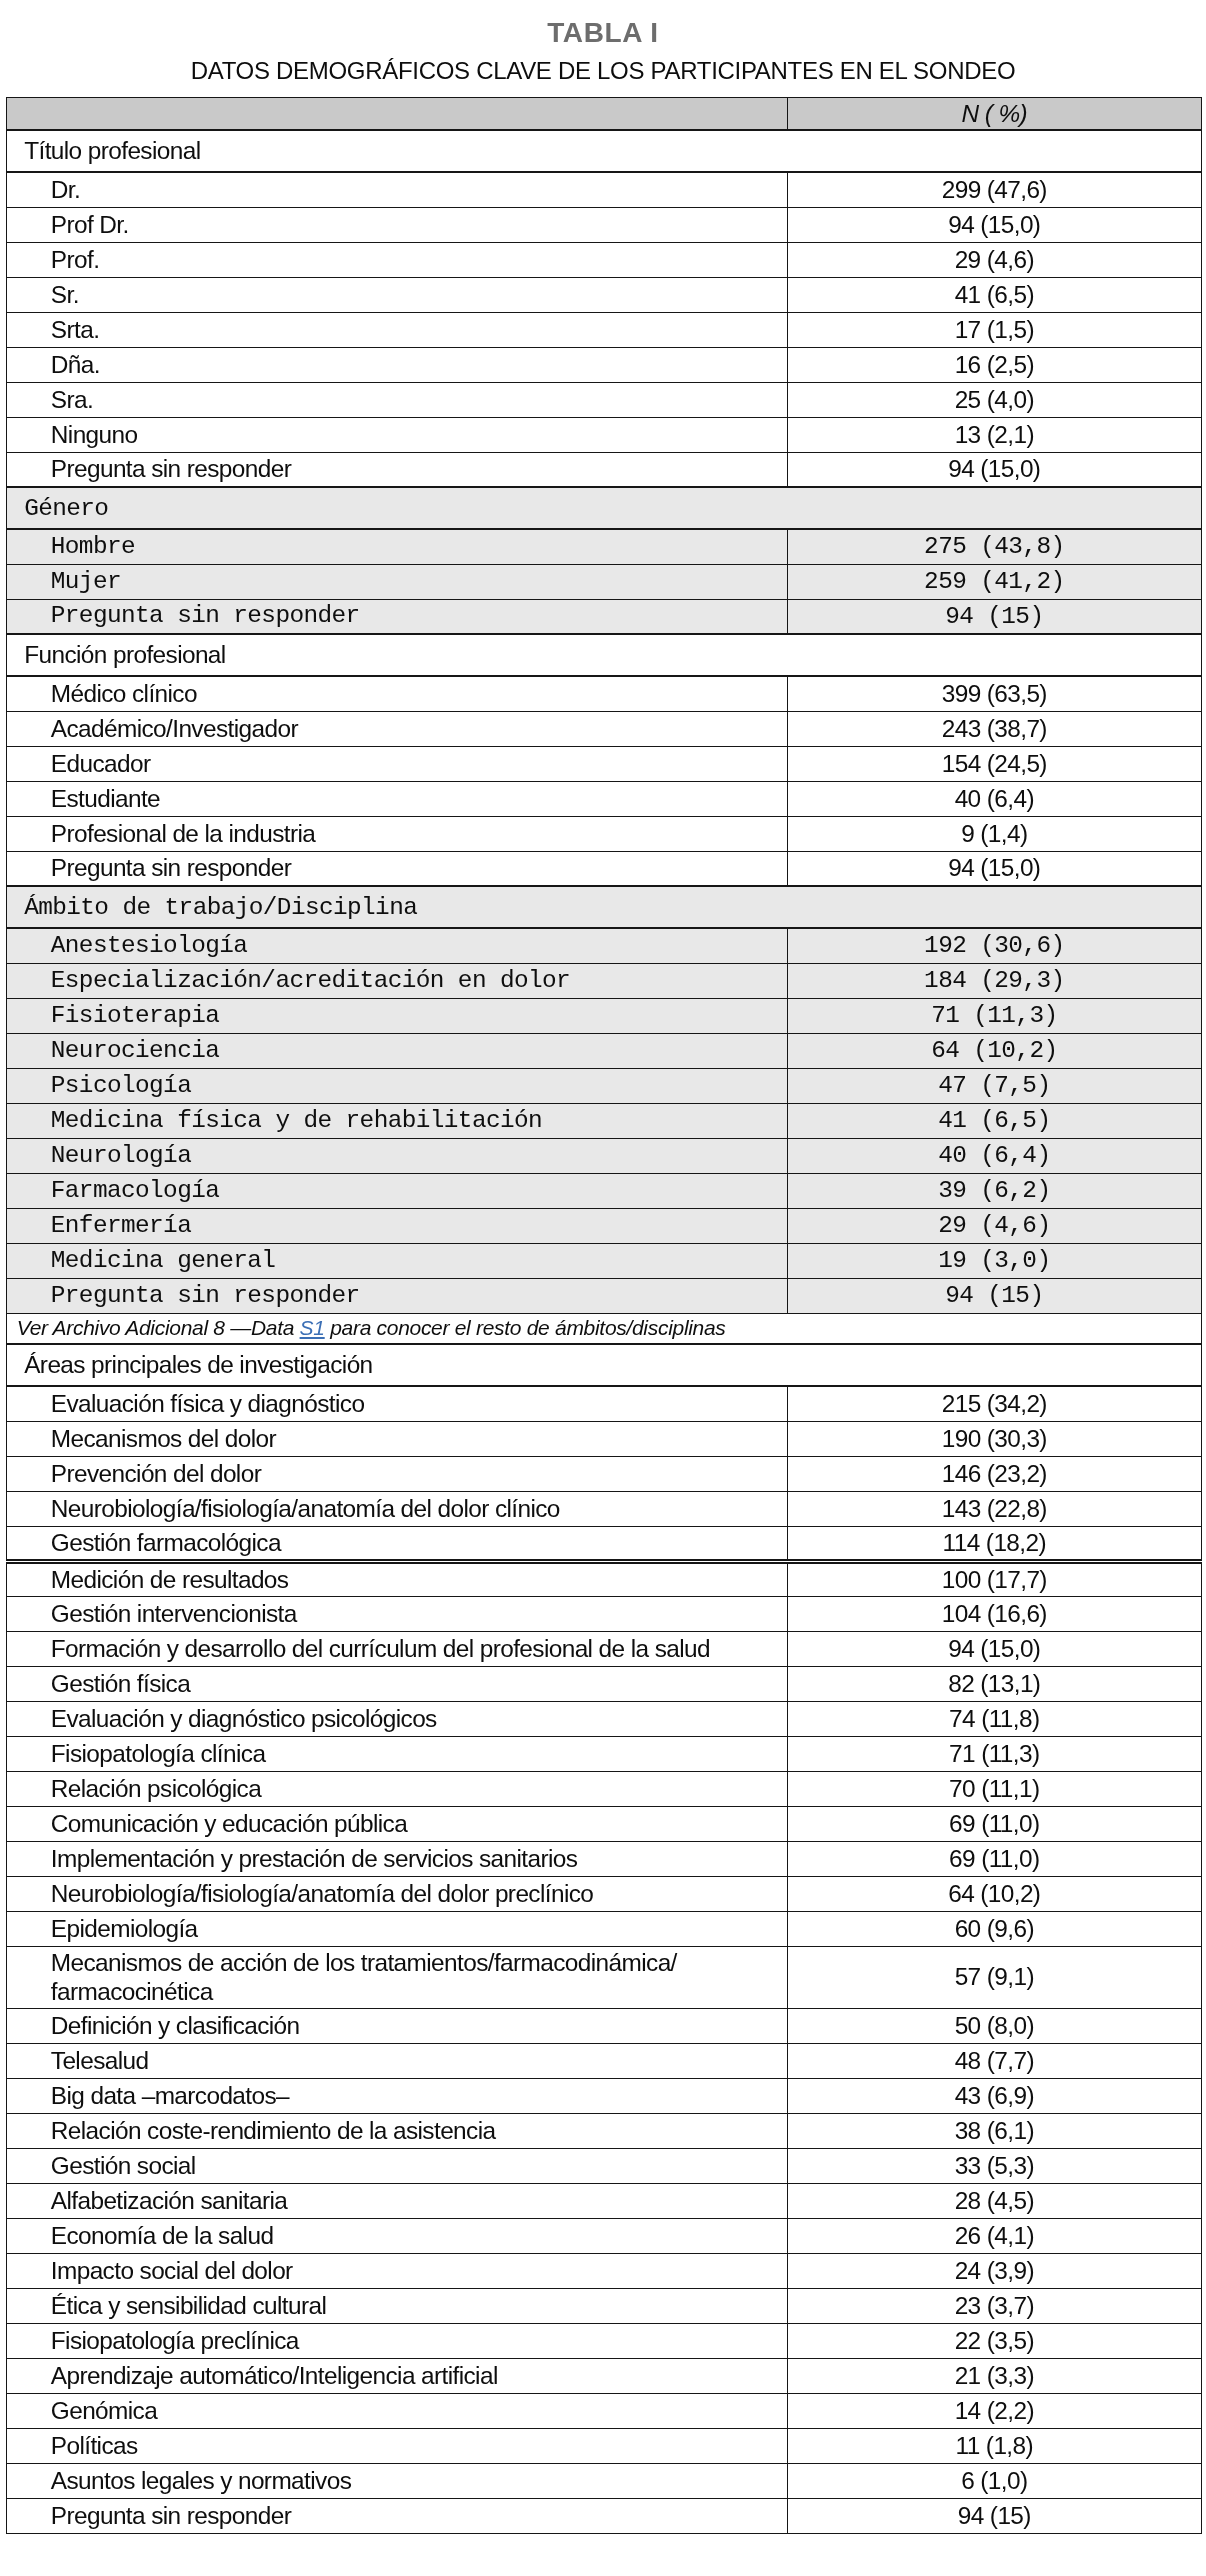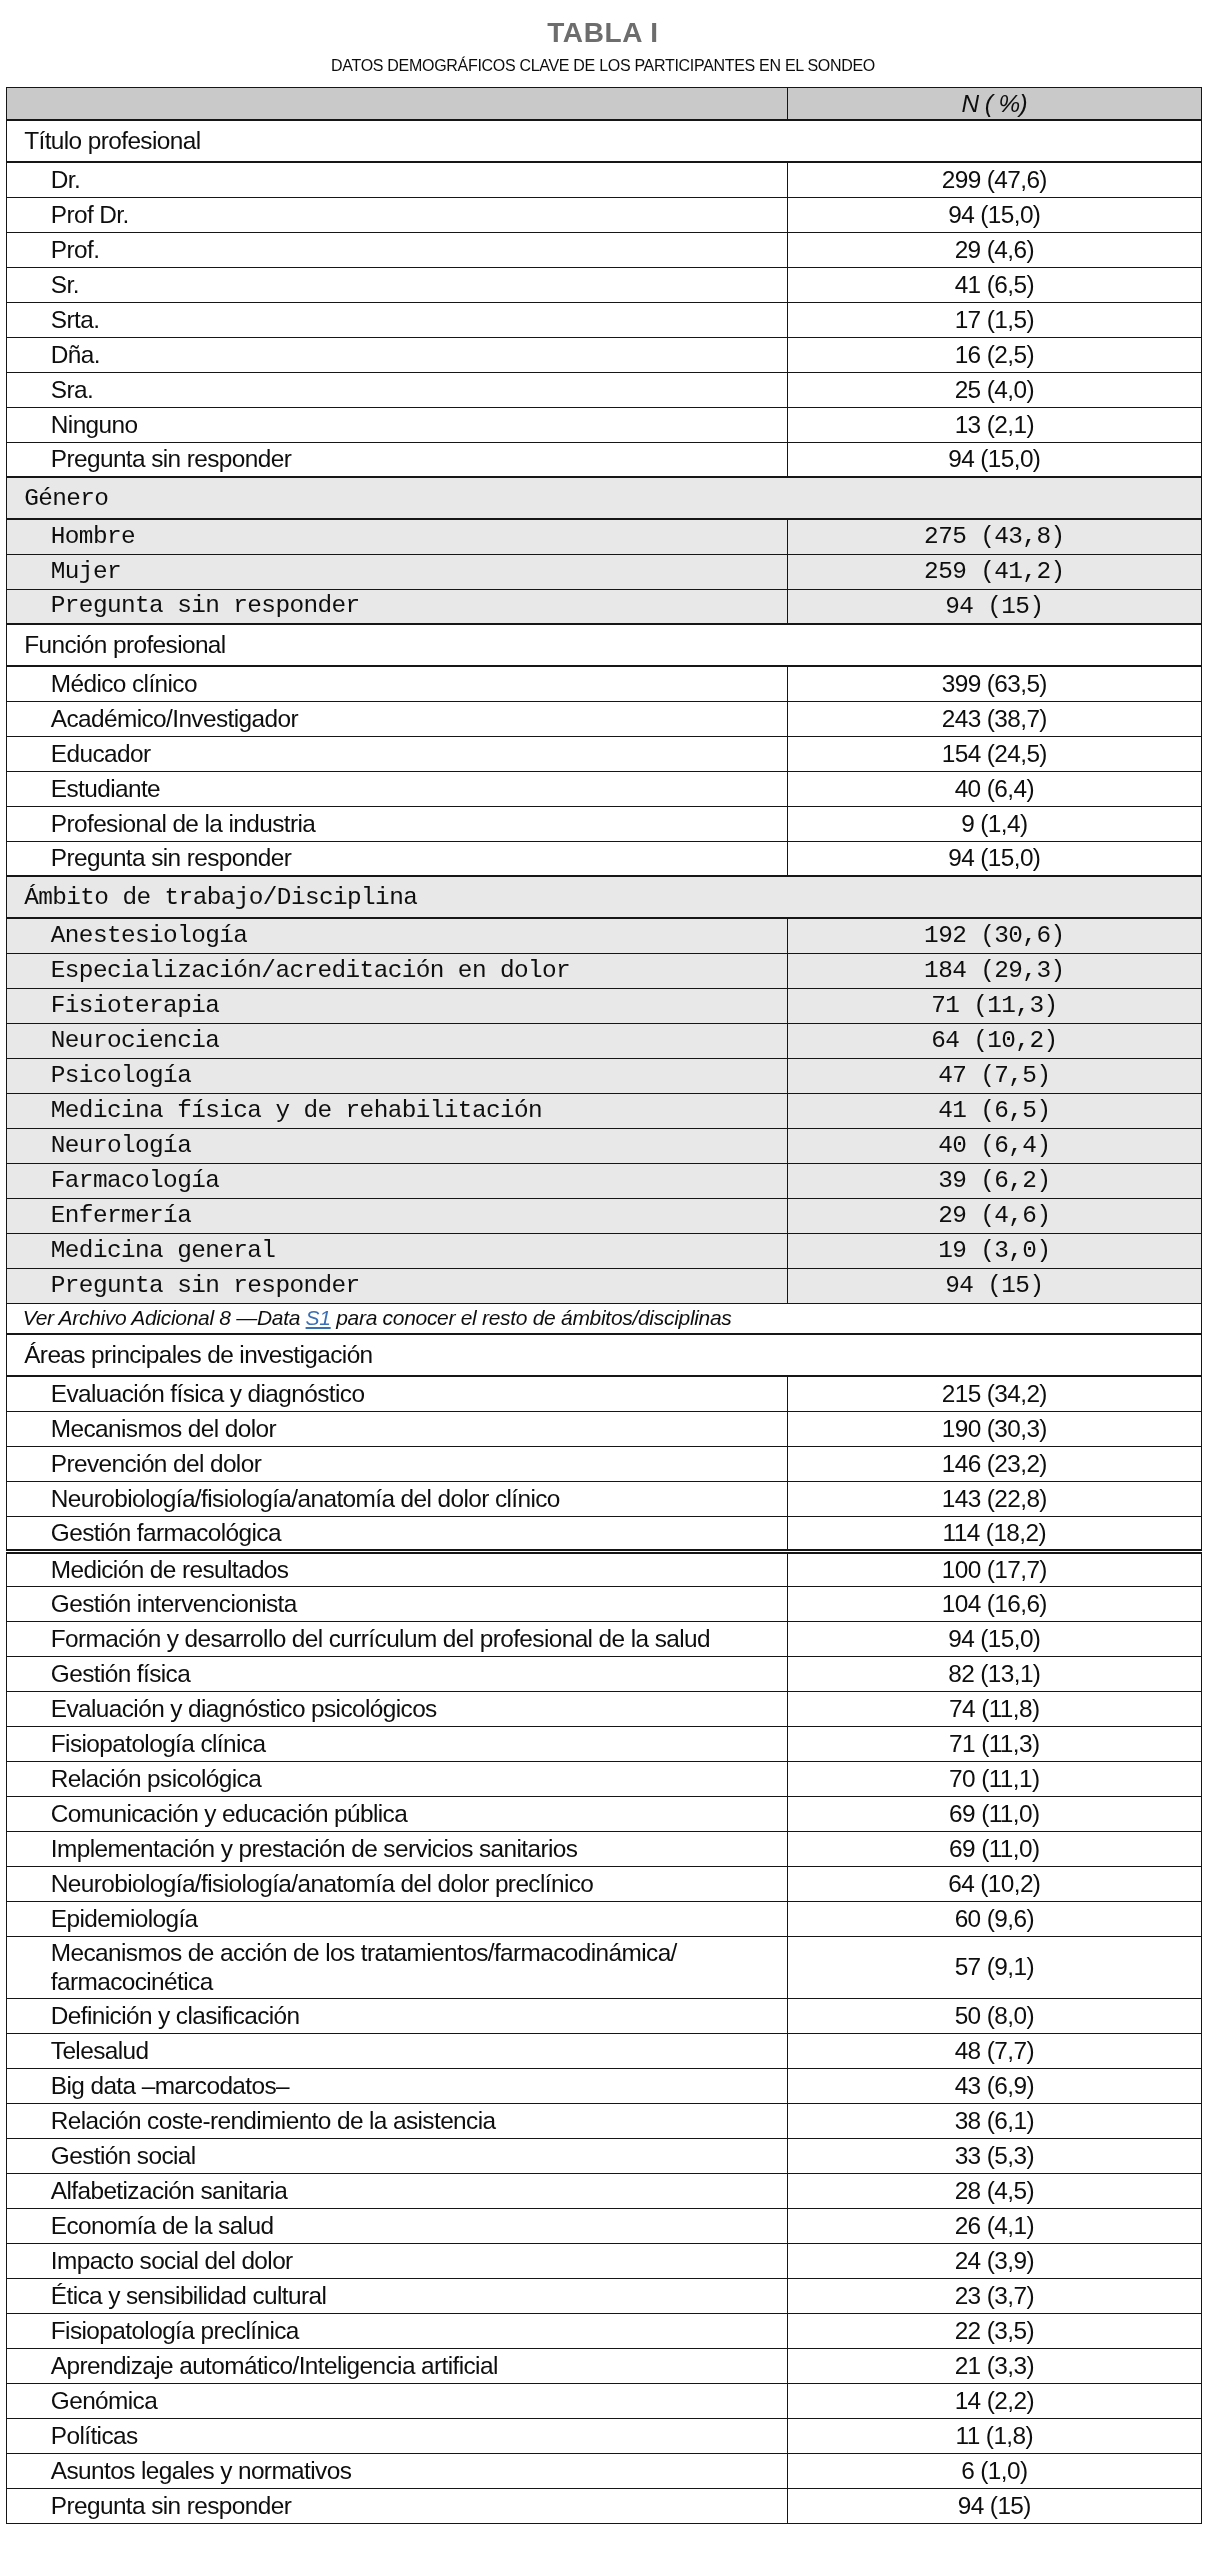--- a/index.html
+++ b/index.html
@@ -8,21 +8,21 @@
     font-family:"Liberation Sans", sans-serif;
     color:#0e0e0e;
     -webkit-font-smoothing:antialiased;
   }
   .title-block{width:1206px;text-align:center;padding-top:17.4px;}
   .table-title{
     font-size:28px;font-weight:700;color:#6d6d6d;letter-spacing:0.6px;
     margin:0 0 8.1px 0;
   }
   .table-subtitle{
-    font-size:16px;font-weight:500;color:#0d0d0d;letter-spacing:-0.3px;
+    font-size:24px;font-weight:500;color:#0d0d0d;letter-spacing:-0.3px;
     margin:0;
   }
   table.demo-table{
     border-collapse:collapse;
     table-layout:fixed;
     width:1195px;
     margin:11.6px 0 0 5.8px;
   }
   table.demo-table td{
     border:1.7px solid #161616;
@@ -52,21 +52,21 @@
     padding-left:44px;
     white-space:pre-line;
     line-height:1.22;
   }
   tr.data-row td.cell-value{text-align:center;}
   tr.tall td{height:57px;}
   tr.split td{border-top:5.2px double #161616;}
   tr.shaded td, tr.section-row.shaded td{background:#e8e8e8;font-family:Liberation Mono, monospace;}
   tr.note-row td{
     height:31px;
-    padding-left:16px;
+    padding-left:10px;
     font-style:italic;
     font-size:21px;
     letter-spacing:-0.3px;
   }
   a.note-link{
     color:#3b6fb5;
     text-decoration:underline;
     cursor:pointer;
   }
 </style>

